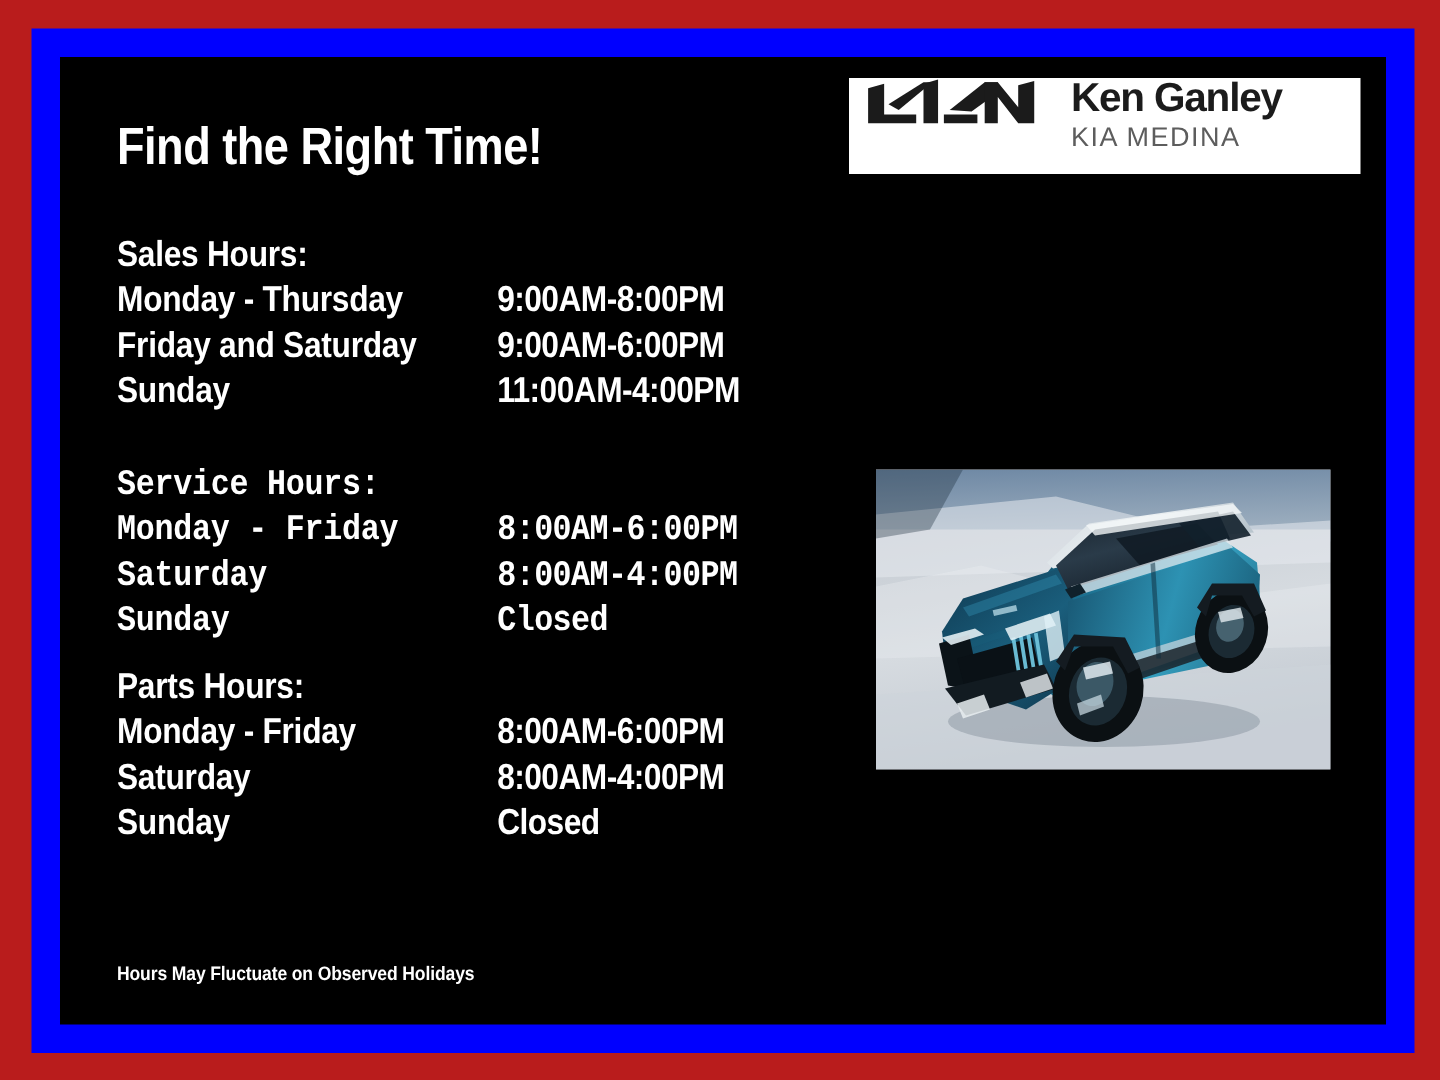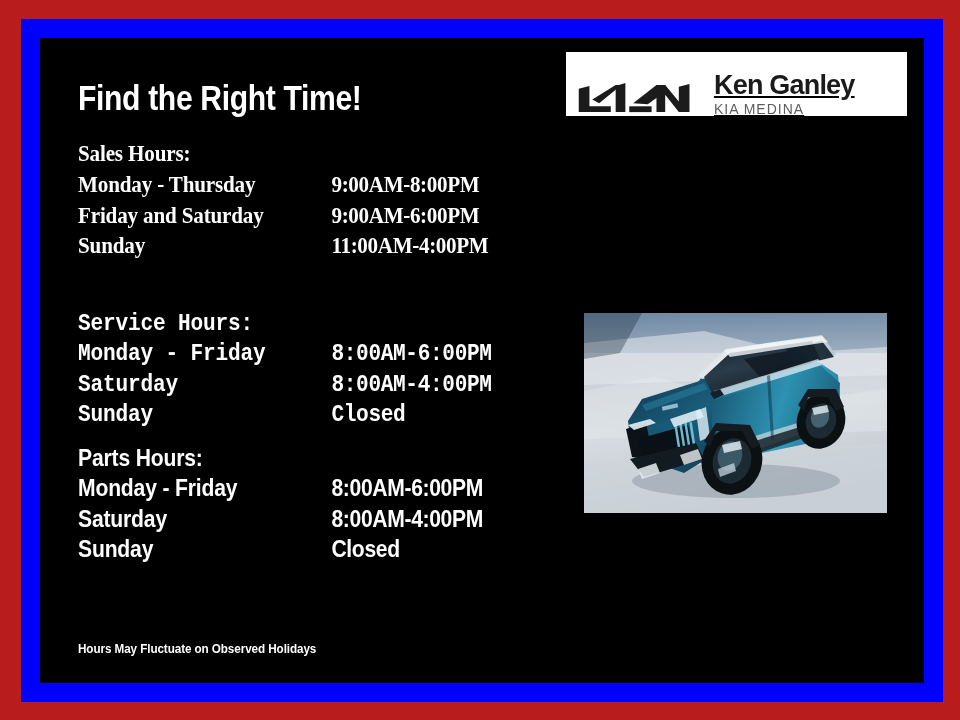--- a/index.html
+++ b/index.html
@@ -40,21 +40,21 @@
     font-size:35px;
     font-weight:bold;
     color:#ffffff;
     letter-spacing:-0.4px;
     transform:scaleX(0.86);
     transform-origin:left top;
     white-space:nowrap;
   }
   
   .hours-block { position:absolute; left:38px; width:500px; }
-  .hours-block.sales   { top:100px;font-family:Liberation Serif, serif; }
+  .hours-block.sales   { top:116px; }
   .hours-block.service { top:270px;font-family:Liberation Mono, monospace; }
   .hours-block.parts   { top:404px; }
 
   .block-heading {
     font-size:24px;
     font-weight:bold;
     color:#ffffff;
     letter-spacing:-0.2px;
     transform:scaleX(0.88);
     transform-origin:left top;
@@ -95,23 +95,22 @@
     white-space:nowrap;
   }
 
   
   .logo-banner {
     position:absolute;
     left:526px; top:14px;
     width:341px; height:64px;
     background:#ffffff;
     display:flex;
-    align-items:flex-end;
+    align-items:flex-start;
     padding-left:8px;
-    text-decoration:underline;
   }
   .kia-mark {
     width:128px; height:34px;
     flex:0 0 auto;
     display:block;
     margin-right:12px;
   }
   .ganley-lockup {
     display:flex;
     flex-direction:column;
@@ -119,21 +118,21 @@
     line-height:1;
   }
   .ganley-name {
     font-size:27px;
     font-weight:bold;
     color:#1b1b1b;
     letter-spacing:-0.8px;
     white-space:nowrap;
   }
   .ganley-sub {
-    font-size:14px;
+    font-size:18px;
     font-weight:normal;
     color:#5d5d5d;
     letter-spacing:1.0px;
     margin-top:3px;
     white-space:nowrap;
   }
 
   
   .car-photo {
     position:absolute;

